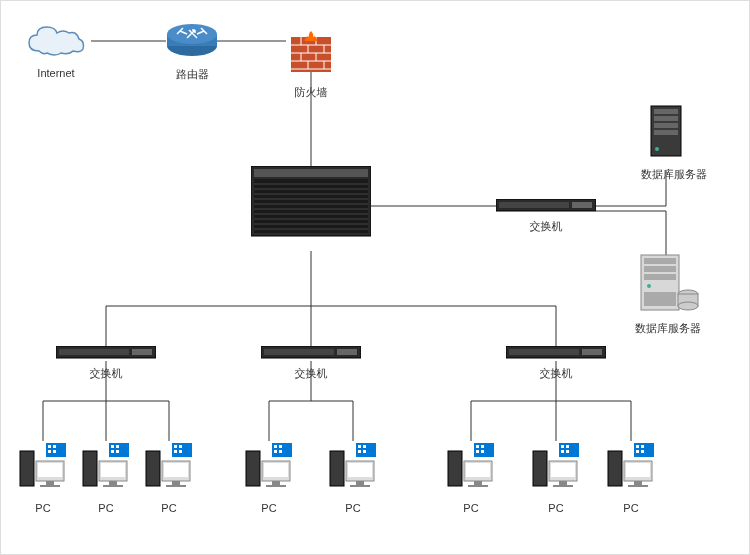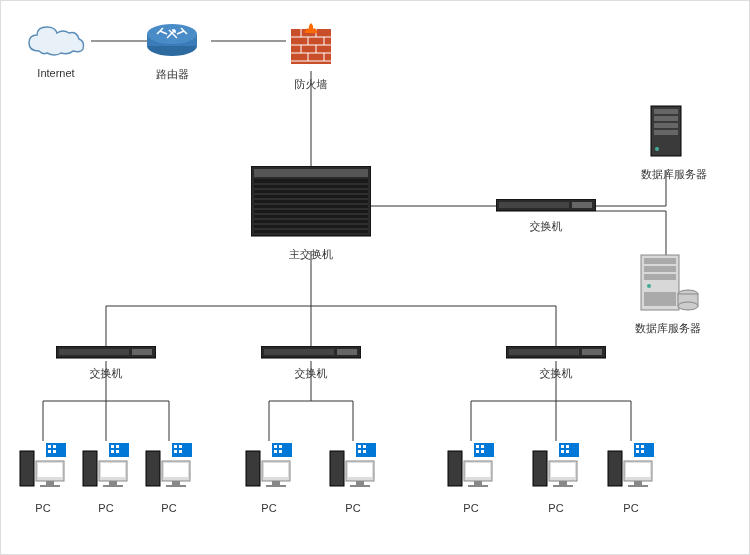--- a/index.html
+++ b/index.html
@@ -52,34 +52,34 @@
   <line class="line" x1="630" y1="400" x2="630" y2="440"></line>
 </svg>
 
 <div class="node" style="left:20px; top:20px; width:70px;">
   <svg width="70" height="40">
     <path d="M18 30 Q8 30 8 22 Q8 14 16 14 Q16 6 26 6 Q34 6 36 12 Q42 8 48 12 Q56 10 58 18 Q64 20 62 28 Q60 32 52 30 Q48 34 40 32 Q34 36 26 32 Q22 34 18 30 Z" fill="#e8f0f8" stroke="#5b8db8" stroke-width="1.5"></path>
   </svg>
   <div class="label">Internet</div>
 </div>
 
-<div class="node" style="left:144px; top:15px; width:55px;">
+<div class="node" style="left:164px; top:15px; width:55px;">
   <svg width="55" height="45">
     <ellipse cx="27" cy="30" rx="25" ry="10" fill="#2c6aa0"></ellipse>
     <rect x="2" y="18" width="50" height="12" fill="#3a7cb8"></rect>
     <ellipse cx="27" cy="18" rx="25" ry="10" fill="#4a8cc8"></ellipse>
     <path d="M15 15 L22 18 M15 15 L18 12 M15 15 L12 18" stroke="#fff" stroke-width="1.5" fill="none"></path>
     <path d="M39 15 L32 18 M39 15 L36 12 M39 15 L42 18" stroke="#fff" stroke-width="1.5" fill="none"></path>
     <path d="M22 22 L30 14 M30 14 L27 14 M30 14 L30 17" stroke="#fff" stroke-width="1.5" fill="none"></path>
     <path d="M32 22 L24 14" stroke="#fff" stroke-width="1.5" fill="none"></path>
   </svg>
   <div class="label">路由器</div>
 </div>
 
-<div class="node" style="left:285px; top:20px; width:50px;">
+<div class="node" style="left:285px; top:28px; width:50px;">
   <svg width="50" height="50">
     <rect x="5" y="8" width="40" height="35" fill="#c94f2b"></rect>
     <line x1="5" y1="16" x2="45" y2="16" stroke="#fff" stroke-width="1"></line>
     <line x1="5" y1="24" x2="45" y2="24" stroke="#fff" stroke-width="1"></line>
     <line x1="5" y1="32" x2="45" y2="32" stroke="#fff" stroke-width="1"></line>
     <line x1="5" y1="40" x2="45" y2="40" stroke="#fff" stroke-width="1"></line>
     <line x1="15" y1="8" x2="15" y2="16" stroke="#fff" stroke-width="1"></line>
     <line x1="30" y1="8" x2="30" y2="16" stroke="#fff" stroke-width="1"></line>
     <line x1="22" y1="16" x2="22" y2="24" stroke="#fff" stroke-width="1"></line>
     <line x1="38" y1="16" x2="38" y2="24" stroke="#fff" stroke-width="1"></line>
@@ -103,21 +103,20 @@
       <line x1="3" y1="28" x2="117" y2="28"></line>
         <line x1="3" y1="33" x2="117" y2="33"></line>
       <line x1="3" y1="38" x2="117" y2="38"></line>
         <line x1="3" y1="43" x2="117" y2="43"></line>
       <line x1="3" y1="48" x2="117" y2="48"></line>
         <line x1="3" y1="53" x2="117" y2="53"></line>
       <line x1="3" y1="58" x2="117" y2="58"></line>
         <line x1="3" y1="63" x2="117" y2="63"></line>
     </g>
   </svg>
-  <div class="label">主交换机</div>
 </div>
 
 <div class="node" style="left:495px; top:198px; width:100px;">
   <svg width="100" height="14">
     <rect x="0" y="0" width="100" height="12" fill="#2a2a2a" stroke="#000"></rect>
     <rect x="3" y="3" width="70" height="6" fill="#444"></rect>
     <rect x="76" y="3" width="20" height="6" fill="#666"></rect>
   </svg>
   <div class="label">交换机</div>
 </div>

